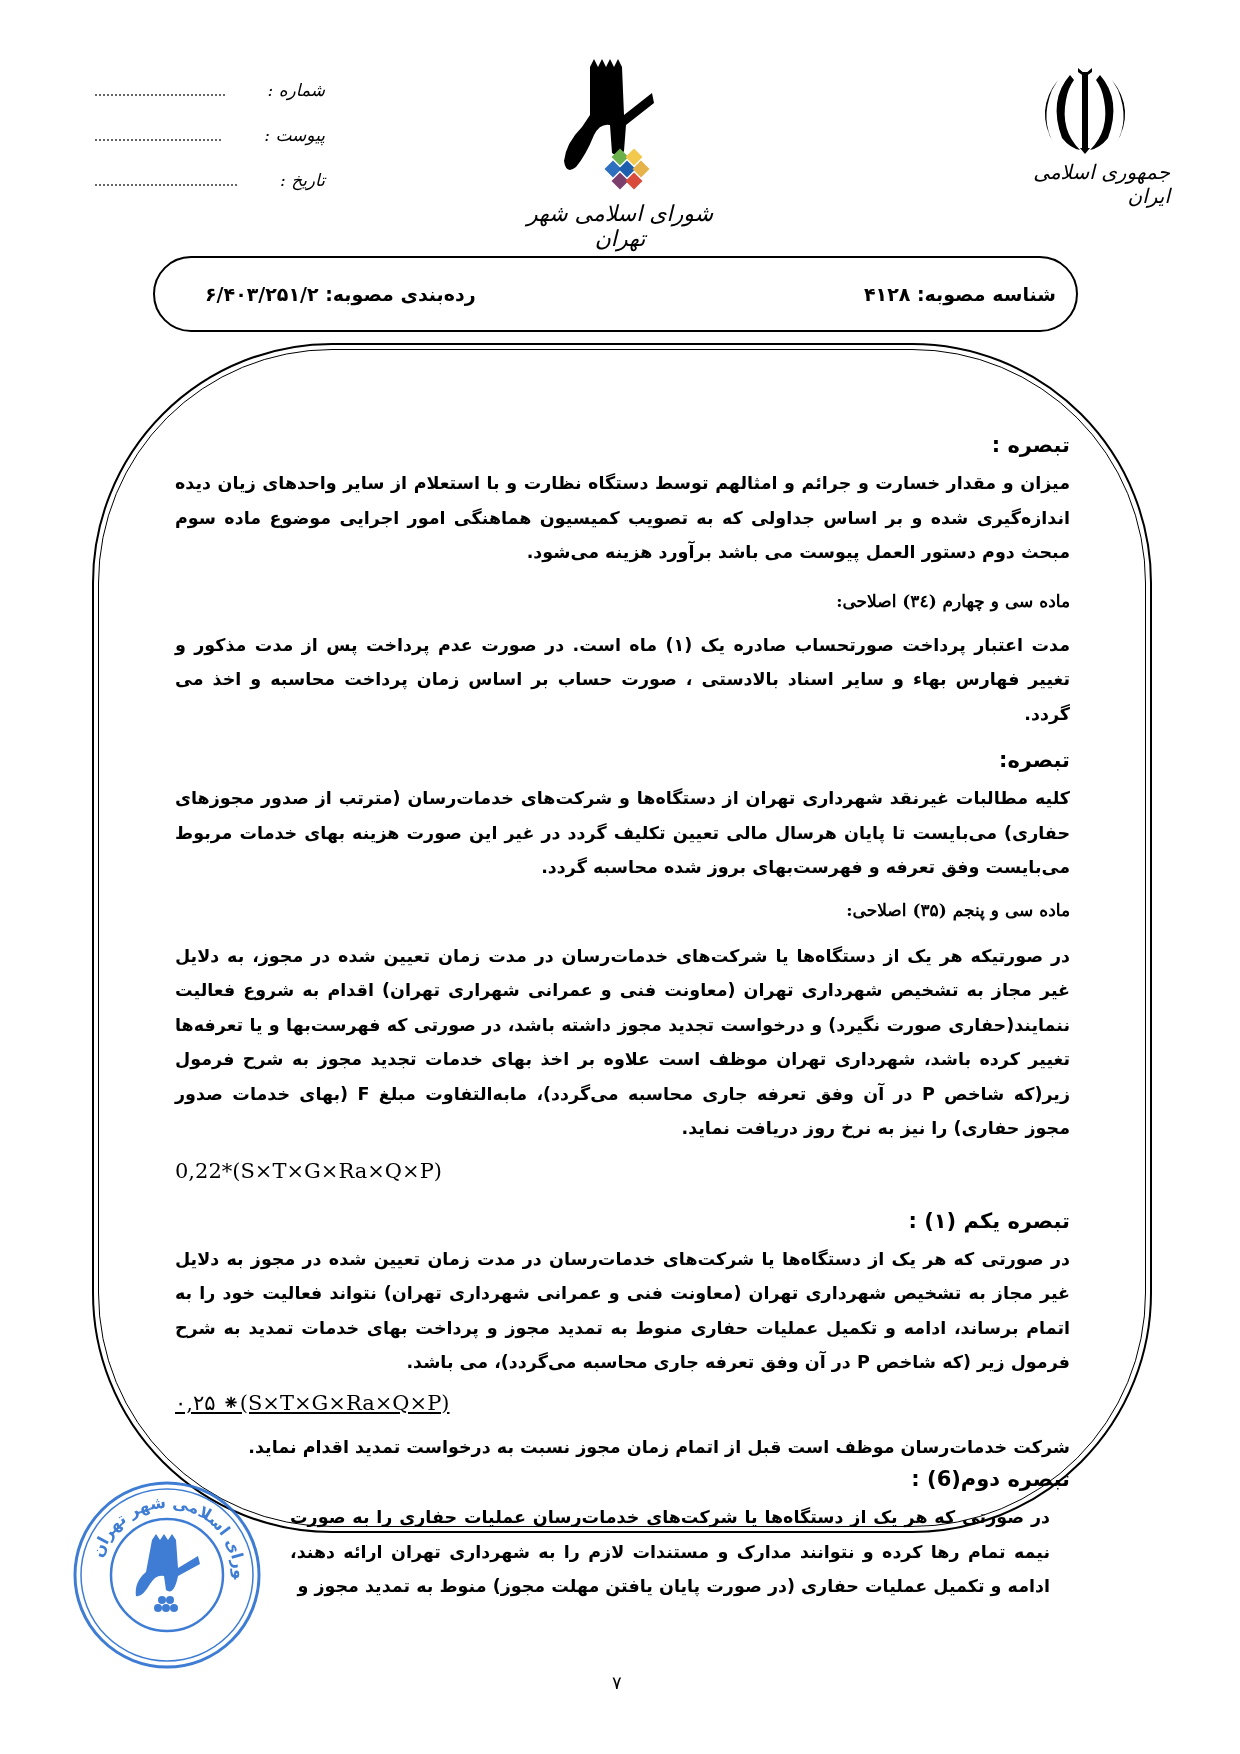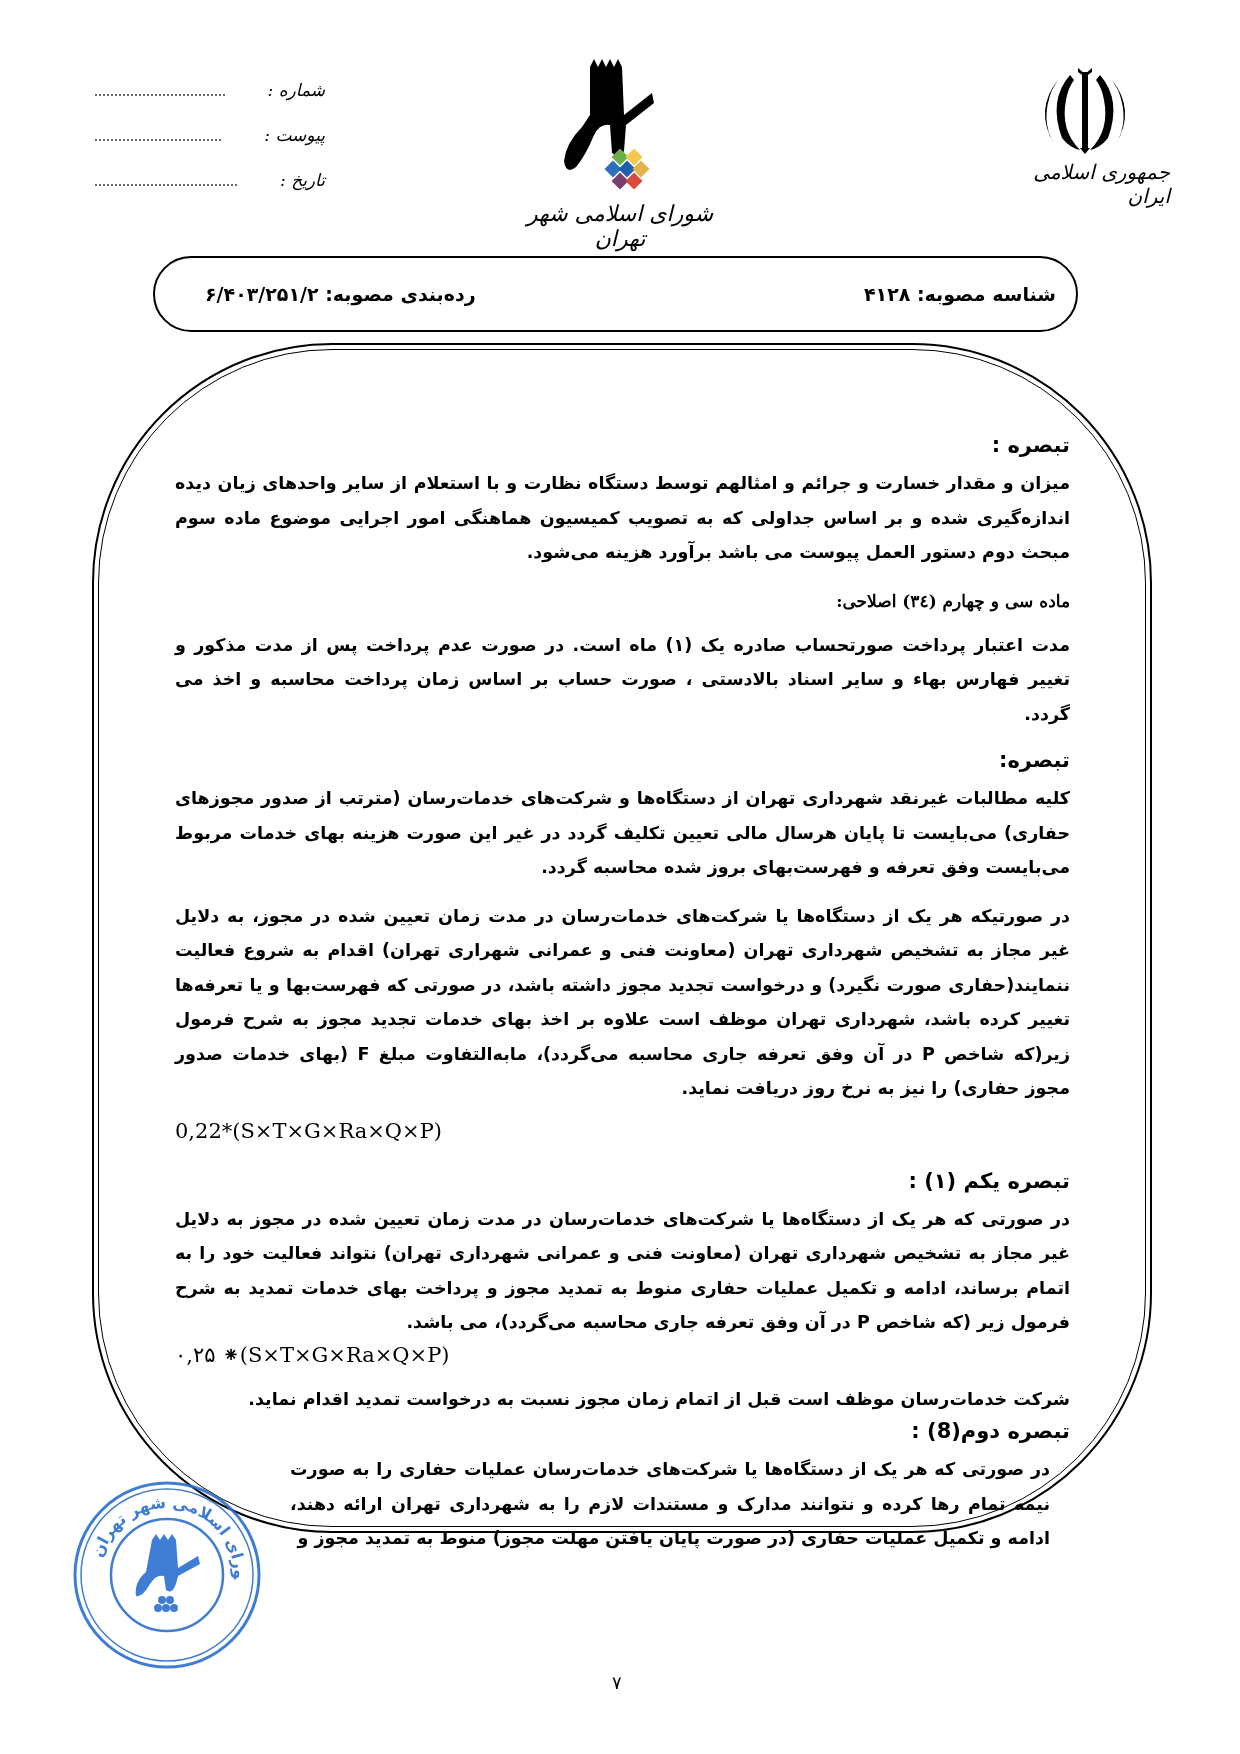--- a/index.html
+++ b/index.html
@@ -99,29 +99,30 @@
 <div class="content">
   <div class="h-tabsare">تبصره :</div>
   <p class="para">میزان و مقدار خسارت و جرائم و امثالهم توسط دستگاه نظارت و با استعلام از سایر واحدهای زیان دیده اندازه‌گیری شده و بر اساس جداولی که به تصویب کمیسیون هماهنگی امور اجرایی موضوع ماده سوم مبحث دوم دستور العمل پیوست می باشد برآورد هزینه می‌شود.</p>
 
   <div class="h-article" style="margin-top:16px;">ماده سی و چهارم (۳٤) اصلاحی:</div>
   <p class="para" style="margin-top:12px;">مدت اعتبار پرداخت صورتحساب صادره یک (۱) ماه است. در صورت عدم پرداخت پس از مدت مذکور و تغییر فهارس بهاء و سایر اسناد بالادستی ، صورت حساب بر اساس زمان پرداخت محاسبه و اخذ می گردد.</p>
 
   <div class="h-tabsare" style="margin-top:14px;">تبصره:</div>
   <p class="para">کلیه مطالبات غیرنقد شهرداری تهران از دستگاه‌ها و شرکت‌های خدمات‌رسان (مترتب از صدور مجوزهای حفاری) می‌بایست تا پایان هرسال مالی تعیین تکلیف گردد در غیر این صورت هزینه بهای خدمات مربوط می‌بایست وفق تعرفه و فهرست‌بهای بروز شده محاسبه گردد.</p>
 
+  <div class="h-article" style="margin-top:10px;">ماده سی و پنجم (۳۵) اصلاحی:</div>
   <p class="para" style="margin-top:14px;">در صورتیکه هر یک از دستگاه‌ها یا شرکت‌های خدمات‌رسان در مدت زمان تعیین شده در مجوز، به دلایل غیر مجاز به تشخیص شهرداری تهران (معاونت فنی و عمرانی شهراری تهران) اقدام به شروع فعالیت ننمایند(حفاری صورت نگیرد) و درخواست تجدید مجوز داشته باشد، در صورتی که فهرست‌بها و یا تعرفه‌ها تغییر کرده باشد، شهرداری تهران موظف است علاوه بر اخذ بهای خدمات تجدید مجوز به شرح فرمول زیر(که شاخص P در آن وفق تعرفه جاری محاسبه می‌گردد)، مابه‌التفاوت مبلغ F (بهای خدمات صدور مجوز حفاری) را نیز به نرخ روز دریافت نماید.</p>
   <div class="formula">0,22*(S×T×G×Ra×Q×P)</div>
 
   <div class="h-tabsare" style="margin-top:20px;">تبصره یکم (۱) :</div>
   <p class="para">در صورتی که هر یک از دستگاه‌ها یا شرکت‌های خدمات‌رسان در مدت زمان تعیین شده در مجوز به دلایل غیر مجاز به تشخیص شهرداری تهران (معاونت فنی و عمرانی شهرداری تهران) نتواند فعالیت خود را به اتمام برساند، ادامه و تکمیل عملیات حفاری منوط به تمدید مجوز و پرداخت بهای خدمات تمدید به شرح فرمول زیر (که شاخص P در آن وفق تعرفه جاری محاسبه می‌گردد)، می باشد.</p>
-  <div class="formula" style="margin-top:0;">۰,۲۵ ⁕(S×T×G×Ra×Q×P)</div>
+  <div class="formula" style="margin-top:8px;text-decoration:underline;">۰,۲۵ ⁕(S×T×G×Ra×Q×P)</div>
   <p class="para" style="margin-top:12px;">شرکت خدمات‌رسان موظف است قبل از اتمام زمان مجوز نسبت به درخواست تمدید اقدام نماید.</p>
 
-  <div class="h-tabsare" style="margin-top:0;">تبصره دوم(8) :</div>
+  <div class="h-tabsare" style="margin-top:0;">تبصره دوم(6) :</div>
   <p class="para" style="margin-right:20px; margin-left:115px;">در صورتی که هر یک از دستگاه‌ها یا شرکت‌های خدمات‌رسان عملیات حفاری را به صورت نیمه تمام رها کرده و نتوانند مدارک و مستندات لازم را به شهرداری تهران ارائه دهند، ادامه و تکمیل عملیات حفاری (در صورت پایان یافتن مهلت مجوز) منوط به تمدید مجوز و</p>
 </div>
 
 <div class="stamp">
   <svg width="195" height="195" viewBox="0 0 195 195">
     <circle cx="97" cy="97" r="92" fill="none" stroke="#2a6fcf" stroke-width="3"></circle>
     <circle cx="97" cy="97" r="86" fill="none" stroke="#2a6fcf" stroke-width="1.5"></circle>
     <circle cx="97" cy="97" r="56" fill="none" stroke="#2a6fcf" stroke-width="2.5"></circle>
     <defs>
         <path id="stampArc" d="M30 97 A67 67 0 0 1 164 97"></path>

